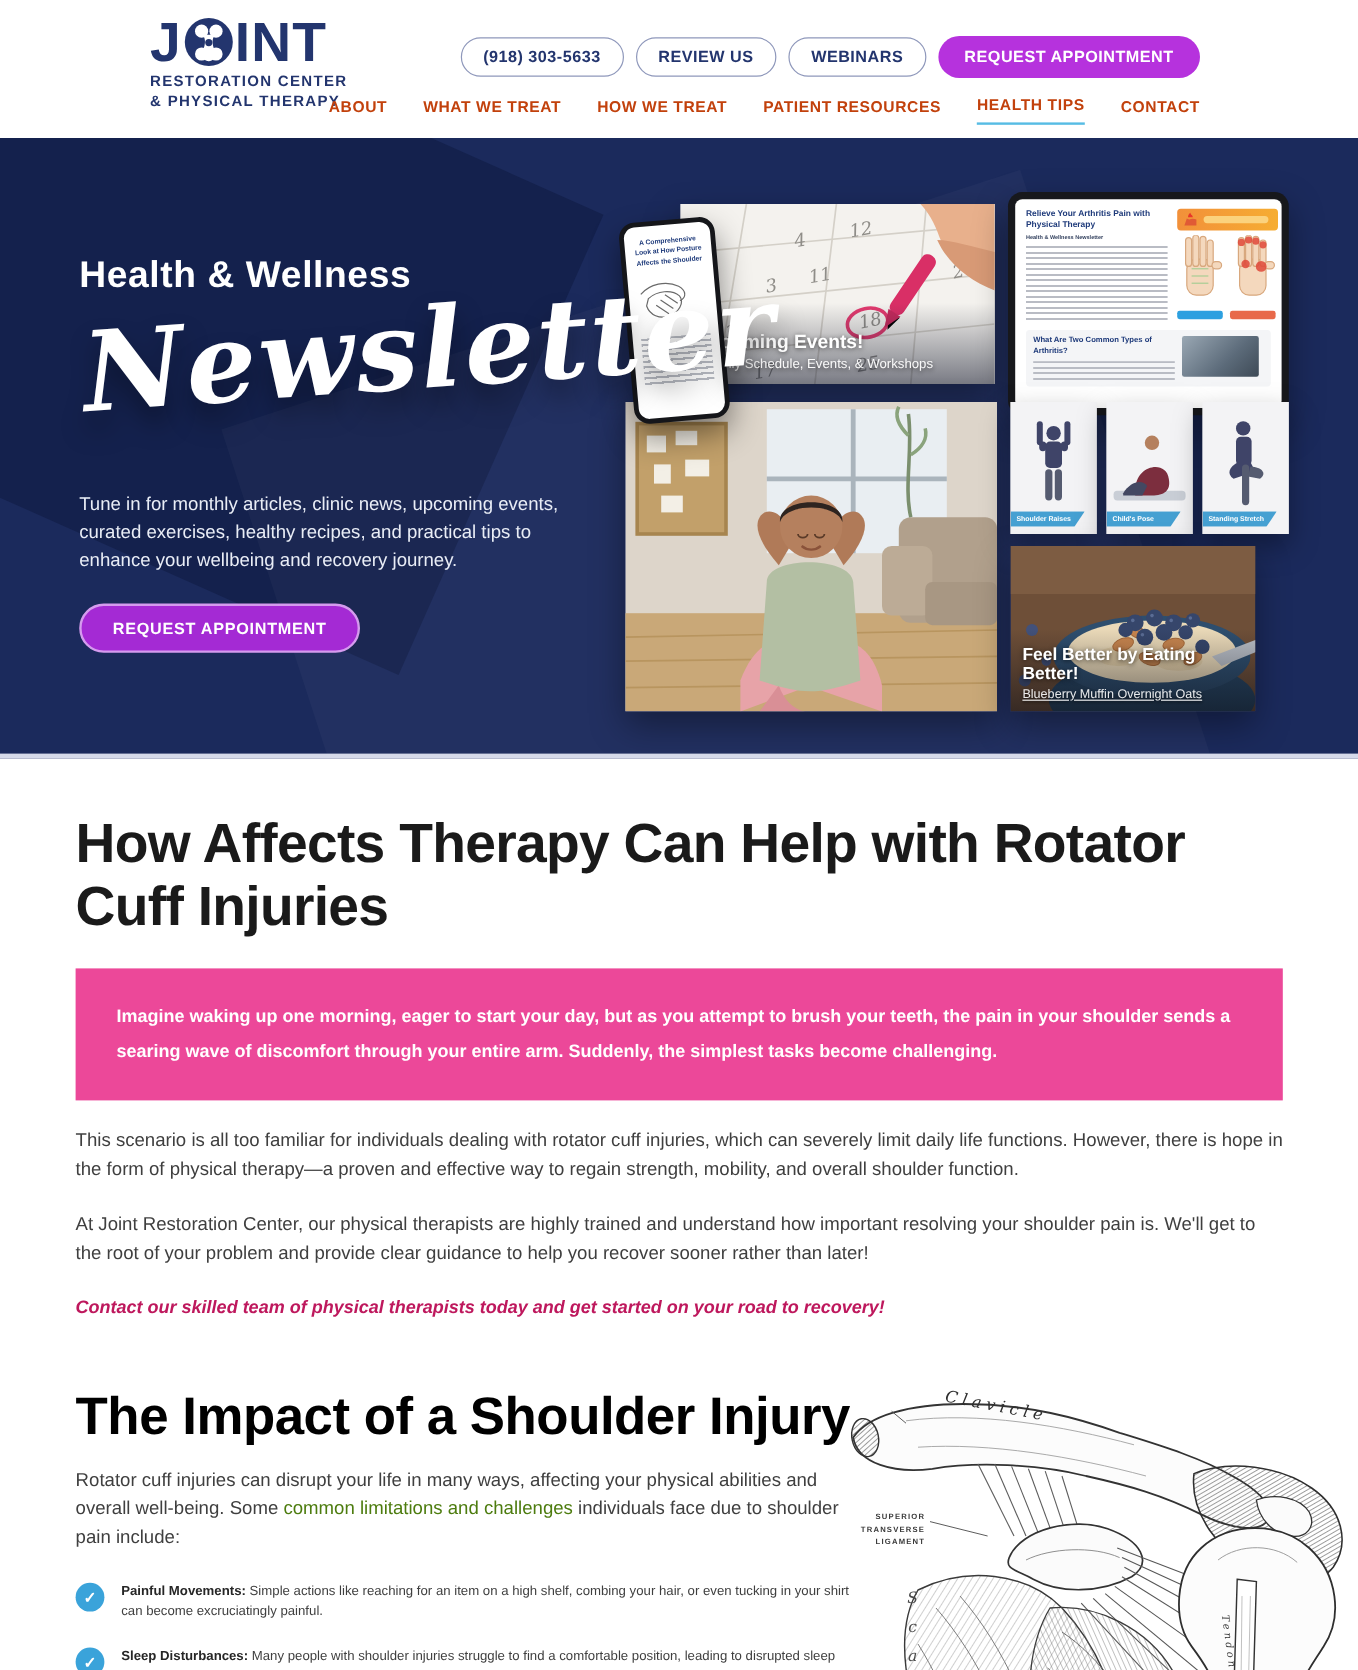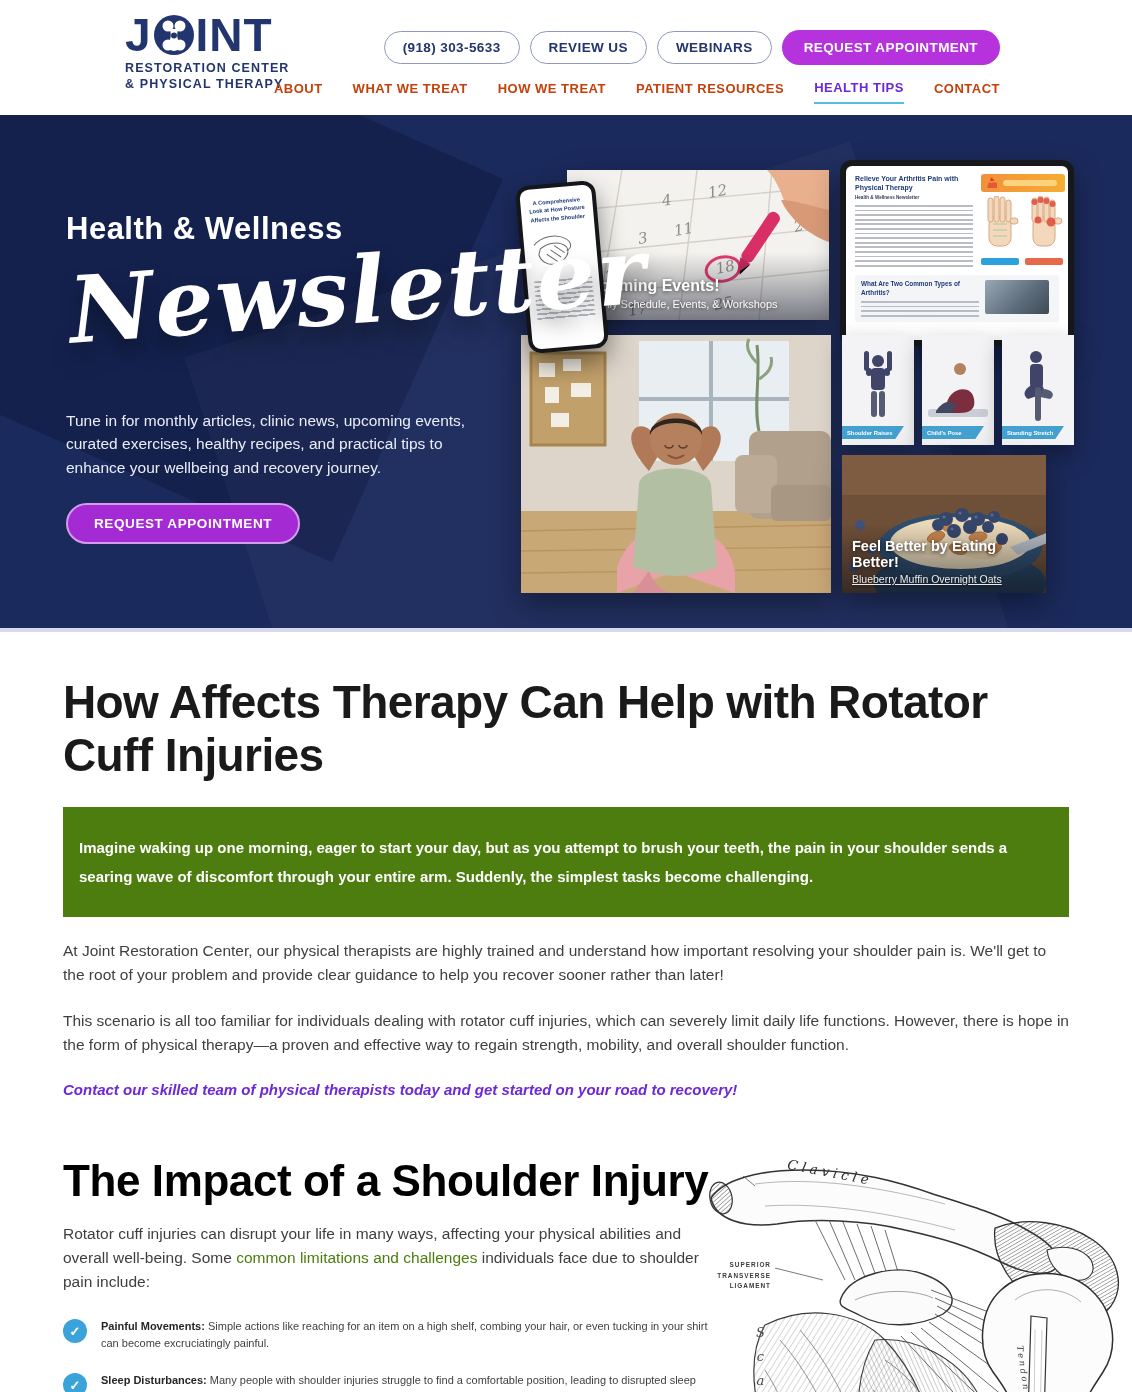--- a/index.html
+++ b/index.html
@@ -15,21 +15,21 @@
   .logo-sub { font-size:12.5px; font-weight:700; letter-spacing:1.1px; margin-top:3px; }
   .logo-sub div { line-height:1.25; }
 
   .header-actions { position:absolute; top:30px; right:132px; display:flex; gap:10px; align-items:center; }
   .pill { border:1.6px solid #8f98bb; border-radius:22px; padding:8px 18px; background:#fff;
     color:#23356e; font-weight:700; font-size:13.5px; letter-spacing:.4px; cursor:pointer; white-space:nowrap; }
   .pill-solid { background:#b632dd; border:none; color:#fff; padding:10px 22px; border-radius:24px; }
 
   .header-nav { position:absolute; top:80px; right:132px; display:flex; gap:30px; align-items:center; }
   .nav-item { font-size:13px; font-weight:700; letter-spacing:.5px; color:#c2410c; cursor:pointer; padding-bottom:7px; }
-  .nav-item.active { color:#6d28d9; border-bottom:2.5px solid #56bce4; }
+  .nav-item.active { color:#c2410c; border-bottom:2.5px solid #56bce4; }
 
   
   .hero { position:relative; height:517px; background:#1b2a5c; overflow:hidden; border-bottom:4px solid #d6daea; }
   .hero-shape1 { position:absolute; left:-80px; top:-60px; width:520px; height:420px;
     background:rgba(10,18,48,.35); transform:rotate(24deg); }
   .hero-shape2 { position:absolute; left:260px; top:120px; width:700px; height:600px;
     background:rgba(255,255,255,.03); transform:rotate(-18deg); }
   .hero-left { position:absolute; left:66px; top:96px; width:430px; color:#fff; z-index:2; }
   .hero-eyebrow { font-size:31px; font-weight:700; letter-spacing:.5px; }
   .hero-script { font-family:"DejaVu Serif", serif; font-style:italic; font-weight:700;
@@ -84,24 +84,24 @@
     display:flex; align-items:center; padding-left:5px; }
   .recipe { left:322px; top:340px; width:204px; height:138px; }
   .recipe-caption { position:absolute; left:10px; bottom:8px; color:#fff; z-index:2; }
   .recipe-caption .t1 { font-size:14.5px; font-weight:800; text-shadow:0 1px 4px rgba(0,0,0,.7); }
   .recipe-caption .t2 { font-size:10.5px; margin-top:3px; opacity:.9; text-shadow:0 1px 3px rgba(0,0,0,.7);text-decoration:underline; }
   .recipe-shade { position:absolute; inset:0; background:linear-gradient(to bottom,transparent 50%, rgba(10,12,20,.55)); }
 
   
   .article { width:1006px; margin:44px auto 0; position:relative; }
   .h1 { font-size:46px; font-weight:700; color:#1a1a1a; line-height:1.16; letter-spacing:-.6px; width:1010px; }
-  .callout { margin-top:24px; background:#4d7c0f; padding:26px 16px; }
+  .callout { margin-top:24px; background:#ec4899; padding:26px 34px; }
   .callout p { color:#fff; font-weight:700; font-size:15px; line-height:1.95; }
   .article p.body { margin-top:22px; font-size:15.5px; line-height:1.55; color:#3f3f3f; }
-  .cta-line { margin-top:24px; font-size:15px; font-weight:700; font-style:italic; color:#6d28d9; }
+  .cta-line { margin-top:24px; font-size:15px; font-weight:700; font-style:italic; color:#be185d; }
 
   .impact { margin-top:58px; position:relative; }
   .h2 { font-size:44px; font-weight:700; color:#000000; letter-spacing:-.4px; }
   .impact-intro { margin-top:16px; width:645px; font-size:15.5px; line-height:1.55; color:#3f3f3f; }
   .impact-intro a { color:#4d7c0f; text-decoration:none; cursor:pointer; }
   .bullets { margin-top:24px; width:660px; }
   .bullet { display:flex; gap:14px; margin-bottom:21px; }
   .check { flex:0 0 24px; width:24px; height:24px; border-radius:50%; background:#3aa3da; color:#fff;
     display:flex; align-items:center; justify-content:center; font-size:13px; font-weight:700; margin-top:1px; }
   .bullet-text { font-size:11px; line-height:1.5; color:#3f3f3f; }
@@ -433,22 +433,22 @@
   </div>
 </div>
 
 <div class="article">
   <h1 class="h1">How Affects Therapy Can Help with Rotator Cuff Injuries</h1>
 
   <div class="callout">
     <p>Imagine waking up one morning, eager to start your day, but as you attempt to brush your teeth, the pain in your shoulder sends a searing wave of discomfort through your entire arm. Suddenly, the simplest tasks become challenging.</p>
   </div>
 
+  <p class="body">This scenario is all too familiar for individuals dealing with rotator cuff injuries, which can severely limit daily life functions. However, there is hope in the form of physical therapy—a proven and effective way to regain strength, mobility, and overall shoulder function.</p>
   <p class="body">At Joint Restoration Center, our physical therapists are highly trained and understand how important resolving your shoulder pain is. We'll get to the root of your problem and provide clear guidance to help you recover sooner rather than later!</p>
-  <p class="body">This scenario is all too familiar for individuals dealing with rotator cuff injuries, which can severely limit daily life functions. However, there is hope in the form of physical therapy—a proven and effective way to regain strength, mobility, and overall shoulder function.</p>
   <p class="cta-line">Contact our skilled team of physical therapists today and get started on your road to recovery!</p>
 
   <div class="impact">
     <h2 class="h2">The Impact of a Shoulder Injury</h2>
     <p class="impact-intro"><span>Rotator cuff injuries can disrupt your life in many ways, affecting your physical abilities and overall well-being. Some </span><a>common limitations and challenges</a><span> individuals face due to shoulder pain include:</span></p>
 
     <div class="bullets">
       <div class="bullet">
         <div class="check">✓</div>
         <div class="bullet-text"><strong>Painful Movements:</strong><span> Simple actions like reaching for an item on a high shelf, combing your hair, or even tucking in your shirt can become excruciatingly painful.</span></div>

